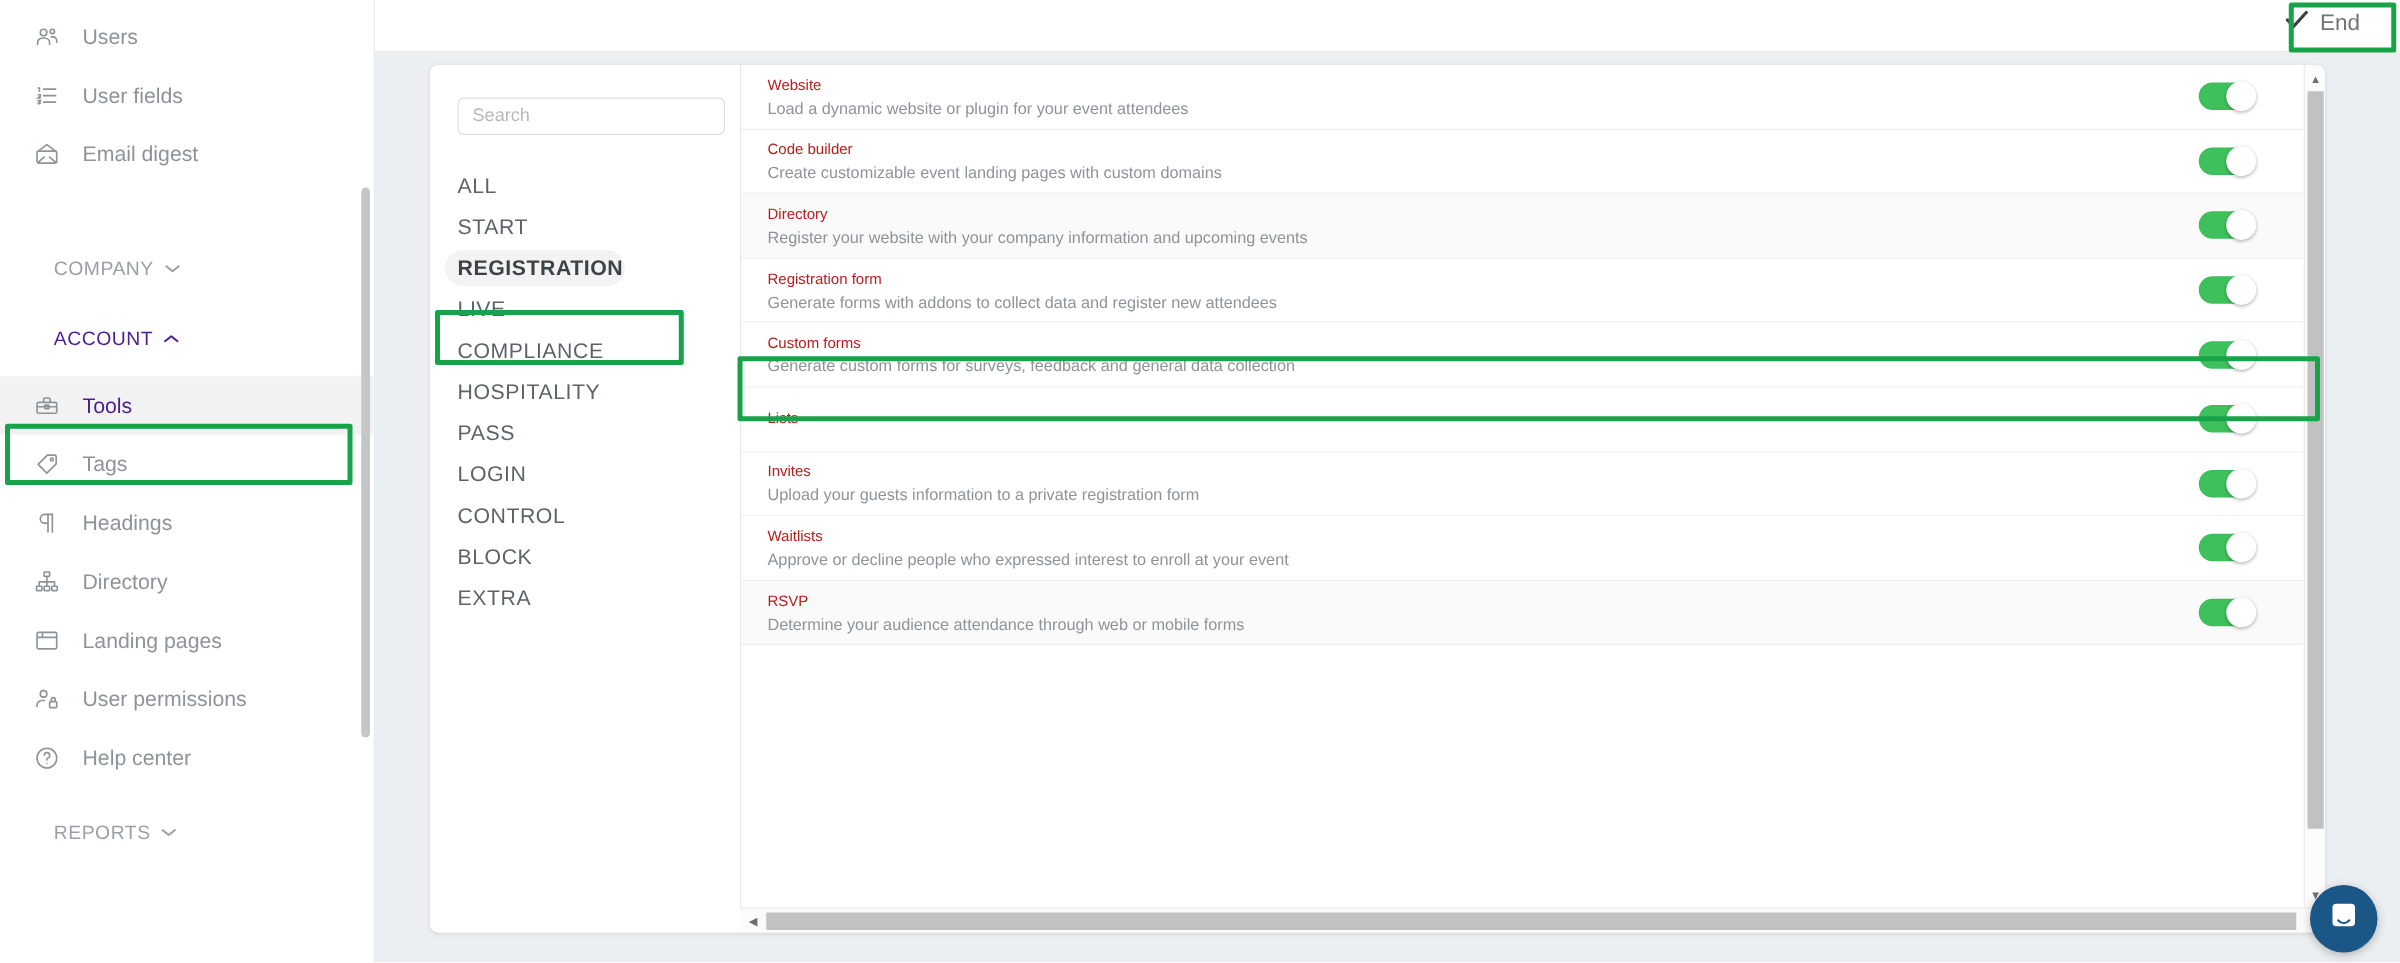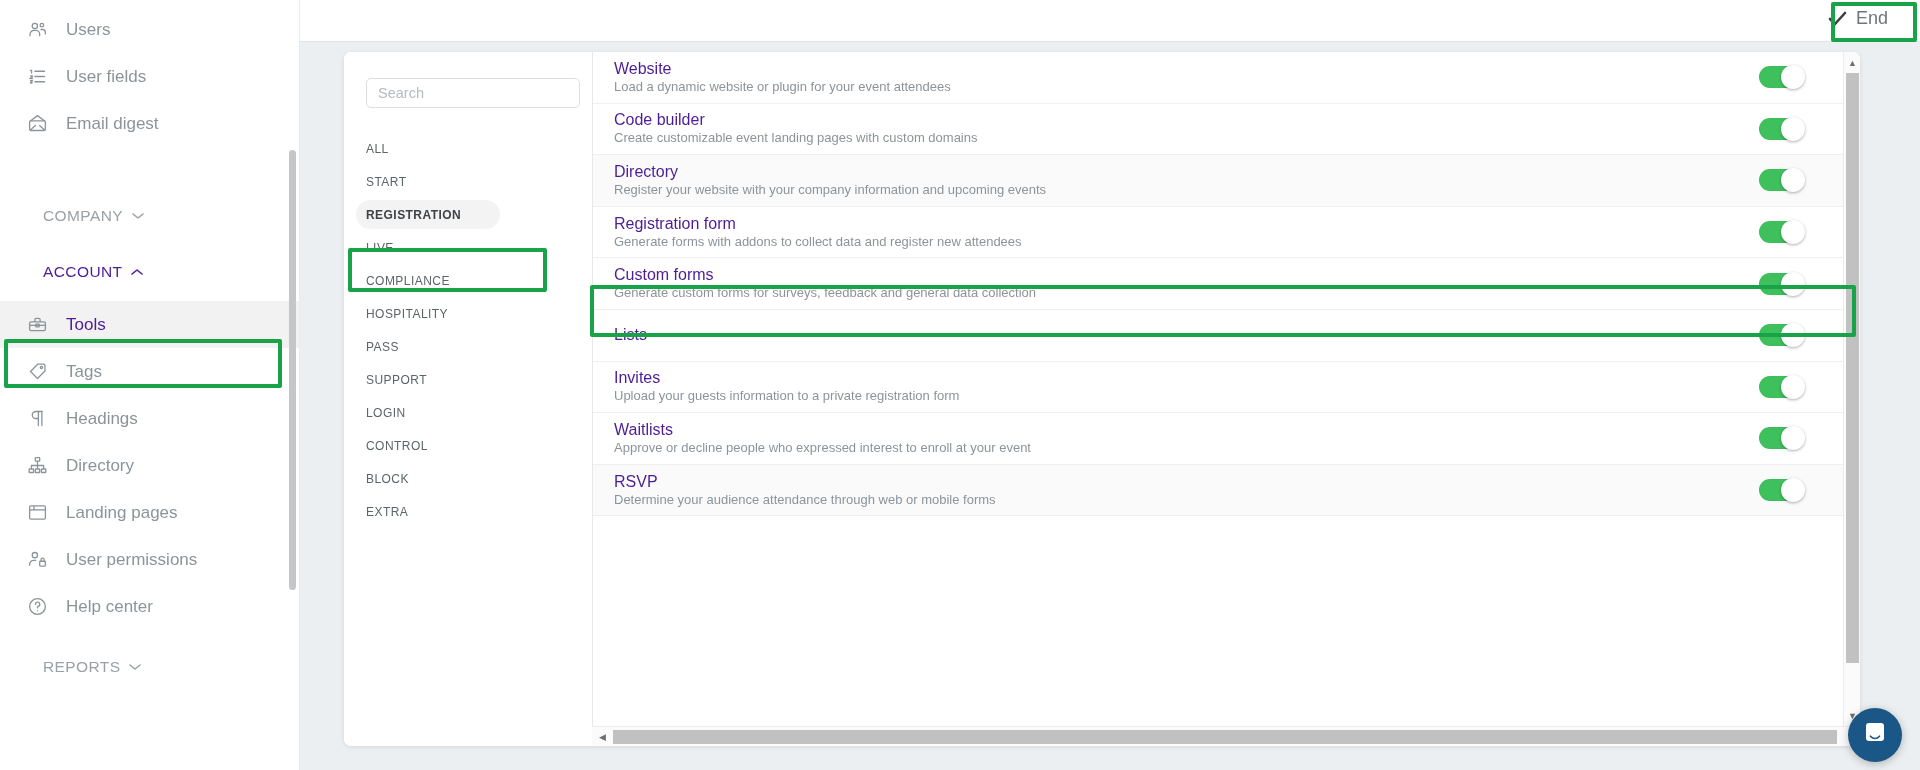--- a/index.html
+++ b/index.html
@@ -81,21 +81,21 @@
     background: #eceff1;
   }
   .topbar {
     position: absolute; left: 0; top: 0;
     width: 1620px; height: 42px;
     background: #ffffff;
     border-bottom: 1px solid #e2e5e7;
   }
   .end-btn {
     position: absolute; right: 22px; top: 4px;
-    display: flex; align-items: flex-end; gap: 9px;
+    display: flex; align-items: flex-start; gap: 9px;
     font-size: 18px; color: #6f7579;
     background: #ffffff;
     padding: 4px 10px 4px 8px;
     cursor: pointer;
   }
   .end-btn .chk { color: #3c4043; font-size: 18px; line-height: 1; }
 
   
   .panel {
     position: absolute;
@@ -127,21 +127,21 @@
     outline: none;
     background: #fff;
   }
   .search-input::placeholder { color: #b5babd; }
   .cat-list { margin-top: 24px; }
   .cat {
     position: relative;
     height: 33px;
     display: flex; align-items: center;
     padding-left: 22px;
-    font-size: 12px;
+    font-size: 17px;
     letter-spacing: 0.45px;
     color: #5c6468;
     cursor: pointer;
   }
   .cat.active {
     font-weight: bold;
     color: #3d4347;
   }
   .cat.active::before {
     content: "";
@@ -172,21 +172,21 @@
     border-bottom: 1px solid #edeff0;
     display: flex;
     align-items: center;
     padding: 0 0 0 21px;
     background: #ffffff;
     cursor: pointer;
   }
   .feat-row.shade { background: #fafafa; }
   .feat-text { flex: 1 1 auto; padding-right: 20px; }
   .feat-title {
-    font-size: 16px; color: #4c1d95; line-height: 17px;
+    font-size: 12px; color: #b91c1c; line-height: 17px;
     margin-bottom: 1px;
   }
   .feat-desc {
     font-size: 13px; color: #8d9499; line-height: 17px;
   }
   .toggle {
     flex: 0 0 auto;
     width: 44px; height: 22px;
     border-radius: 12px;
     background: #3ec15d;
@@ -456,23 +456,20 @@
           <div class="cat">
               <span>COMPLIANCE</span>
             </div>
           <div class="cat">
               <span>HOSPITALITY</span>
             </div>
           <div class="cat">
               <span>PASS</span>
             </div>
           <div class="cat">
-              <span>SUPPORT</span>
-            </div>
-          <div class="cat">
               <span>LOGIN</span>
             </div>
           <div class="cat">
               <span>CONTROL</span>
             </div>
           <div class="cat">
               <span>BLOCK</span>
             </div>
           <div class="cat">
               <span>EXTRA</span>

